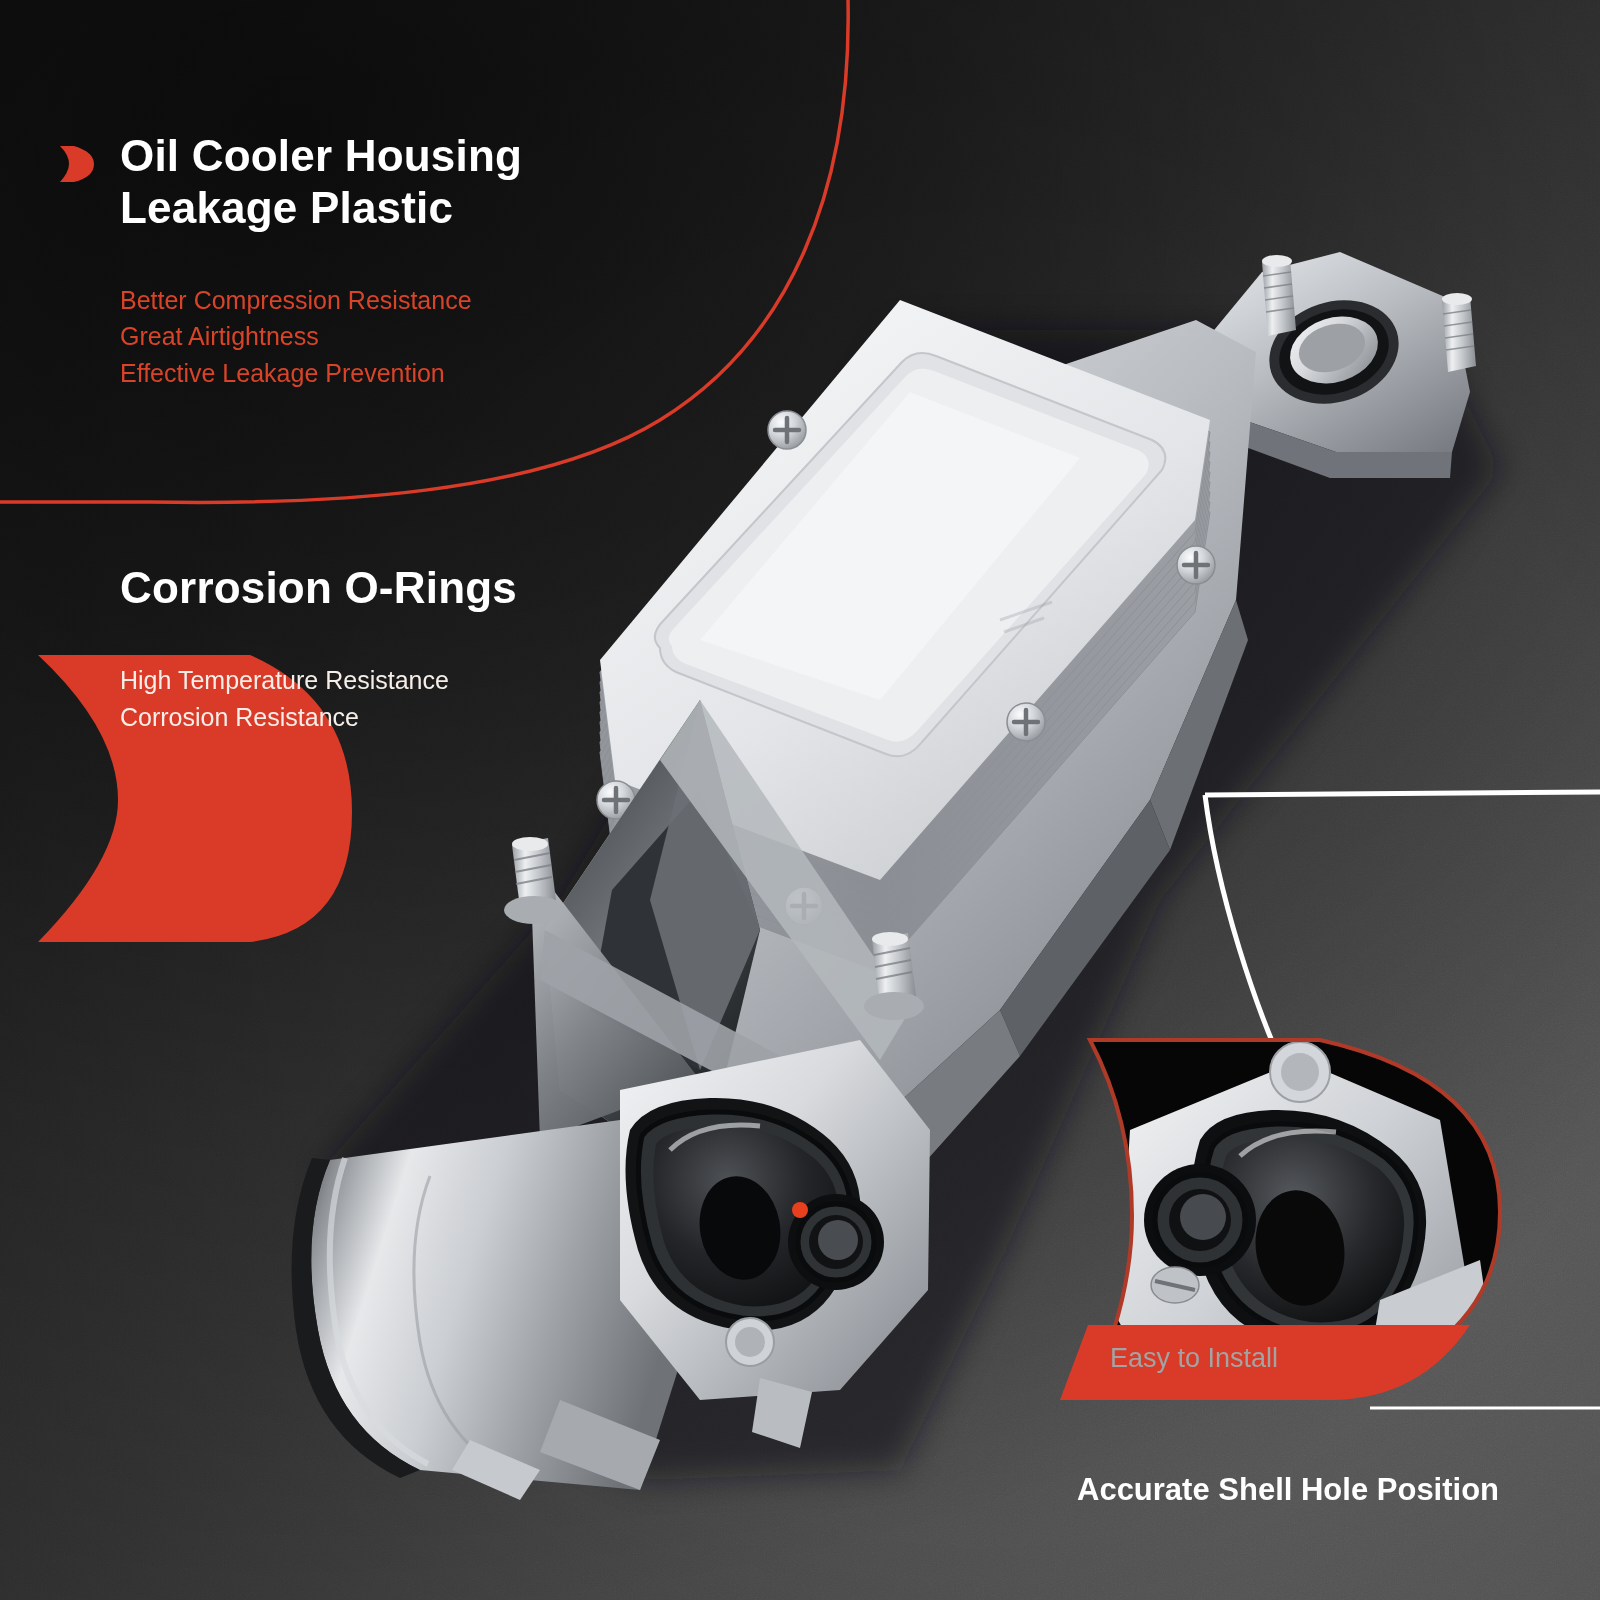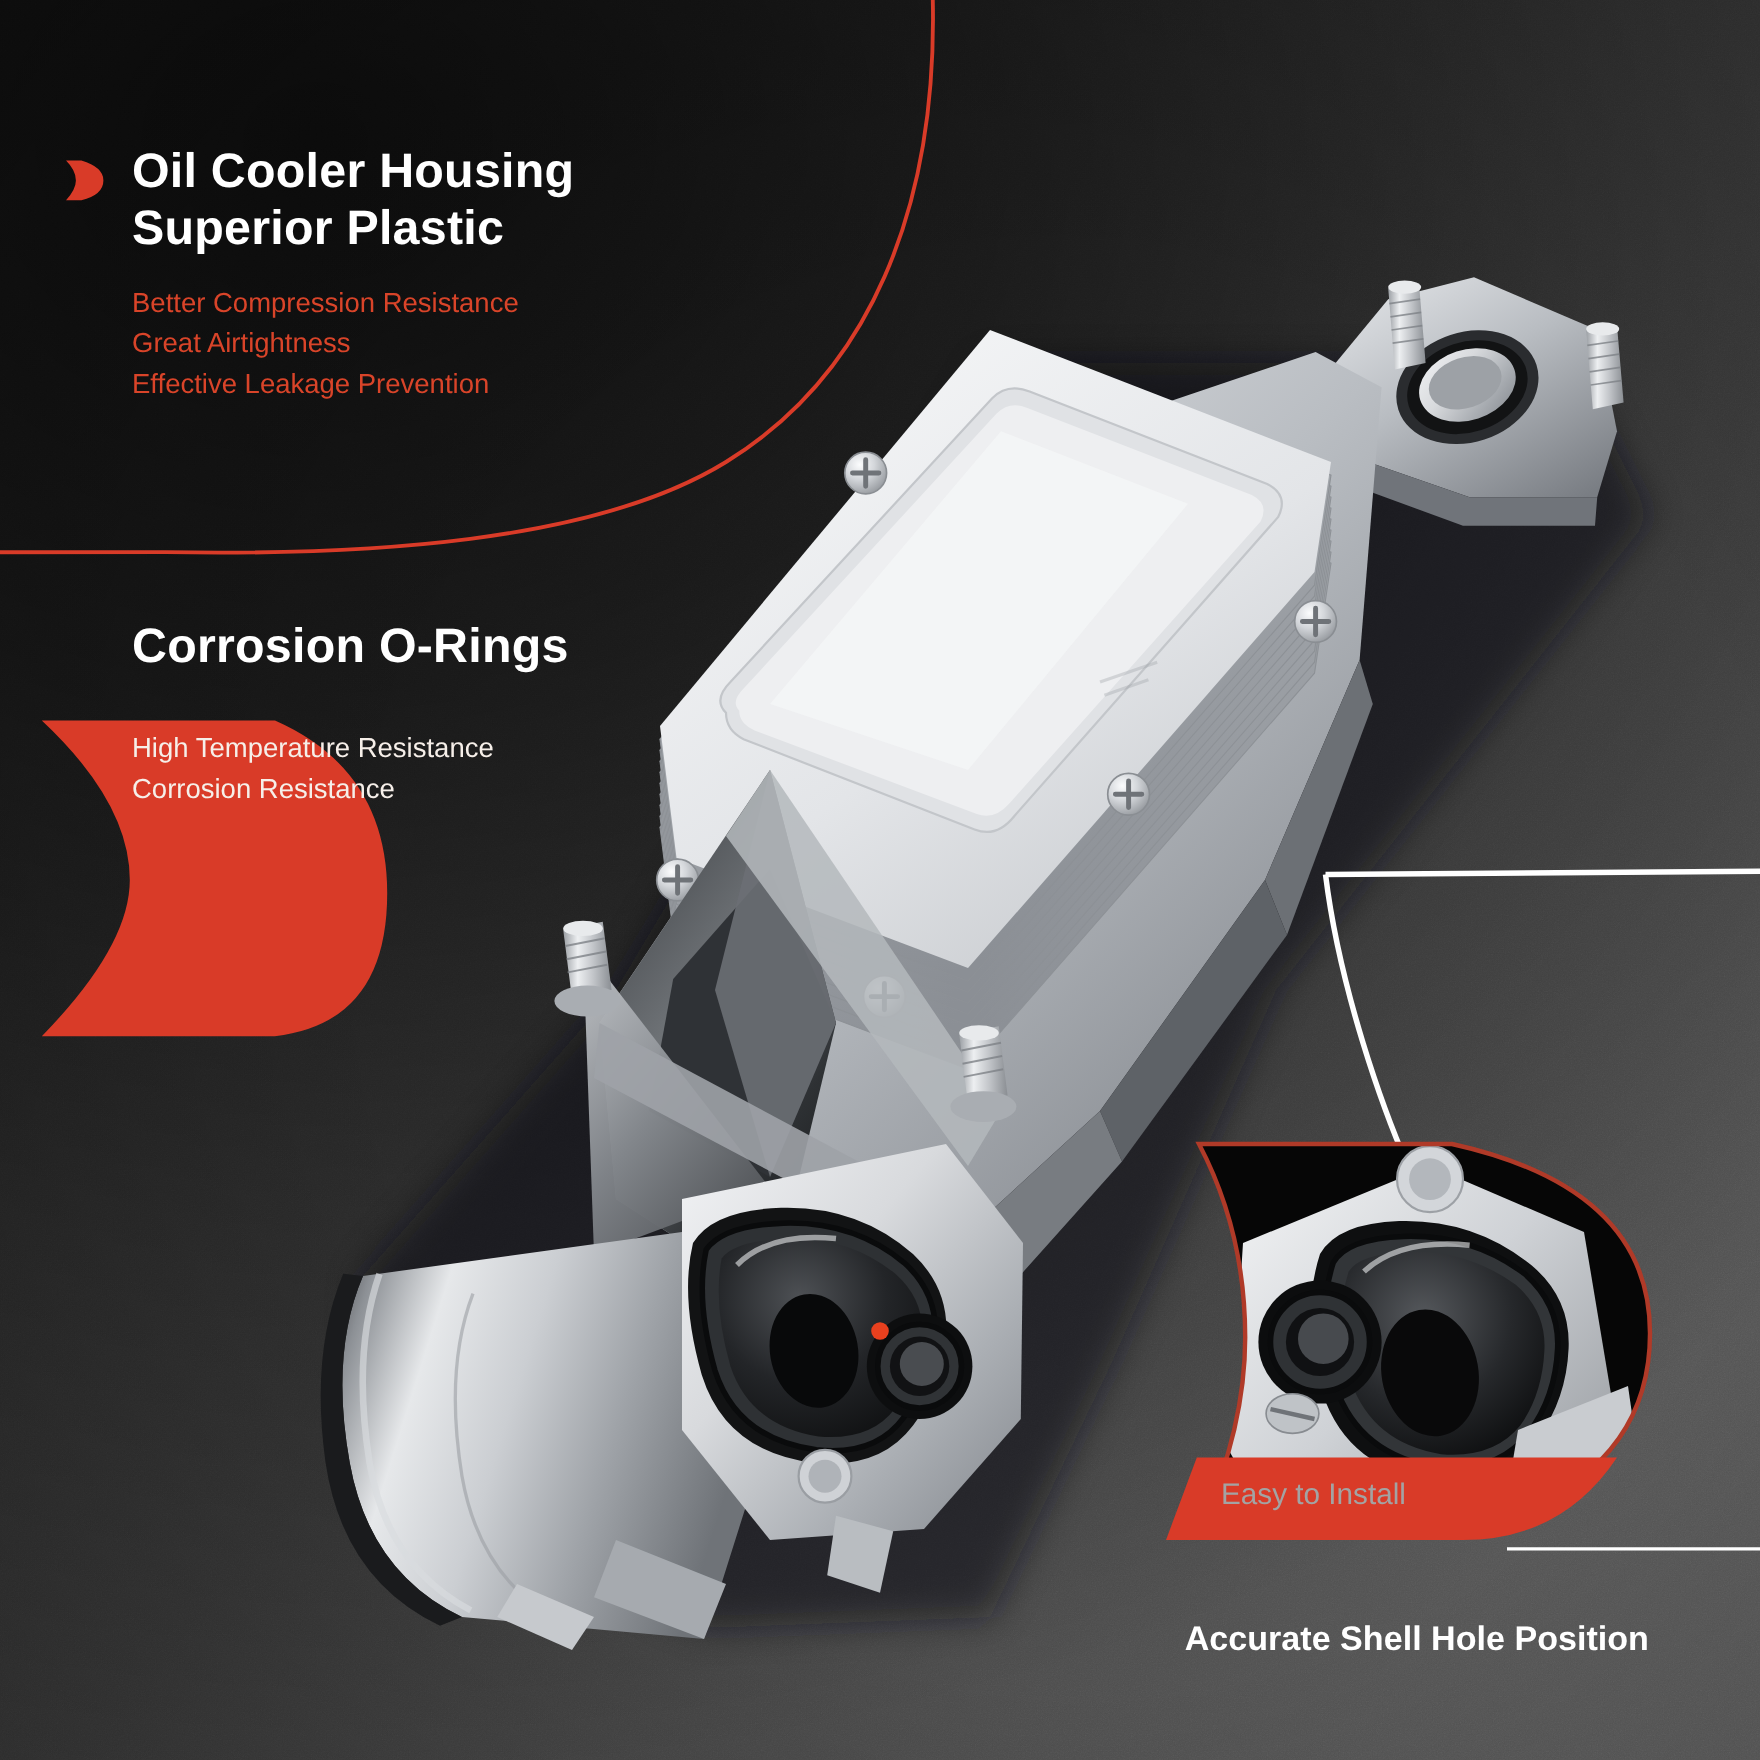--- a/index.html
+++ b/index.html
@@ -95,21 +95,21 @@
     padding: 0;
   }
   .feature-item {
     font-size: 25px;
     line-height: 1.46;
     white-space: nowrap;
   }
   .feat-red { color: #d94429; }
   .feat-light { color: #f6efe9; }
 
-  #cooler-features { margin-top: 24px; }
+  #cooler-features { margin-top: 48px; }
   #oring-features {
     position: absolute;
     left: 0;
     top: 100px;
   }
 
   
   #easy-install-label {
     position: absolute;
     left: 1110px;
@@ -485,21 +485,21 @@
 
   <div class="block" id="block-cooler">
 
     <svg class="bullet-mark" viewBox="0 0 38 40">
       <path d="M2 2 L16 2 Q36 8 36 20 Q36 33 16 38 L2 38
                Q11 28 11 20 Q11 11 2 2 Z" fill="#D93B28"></path>
     </svg>
 
     <h2 class="headline">
       <span class="headline-line">Oil Cooler Housing</span>
-      <span class="headline-line">Superior Plastic</span>
+      <span class="headline-line">Leakage Plastic</span>
     </h2>
 
     <ul class="feature-list" id="cooler-features">
       <li class="feature-item feat-red">Better Compression Resistance</li>
       <li class="feature-item feat-red">Great Airtightness</li>
       <li class="feature-item feat-red">Effective Leakage Prevention</li>
     </ul>
   </div>
 
   <div class="block" id="block-orings">

